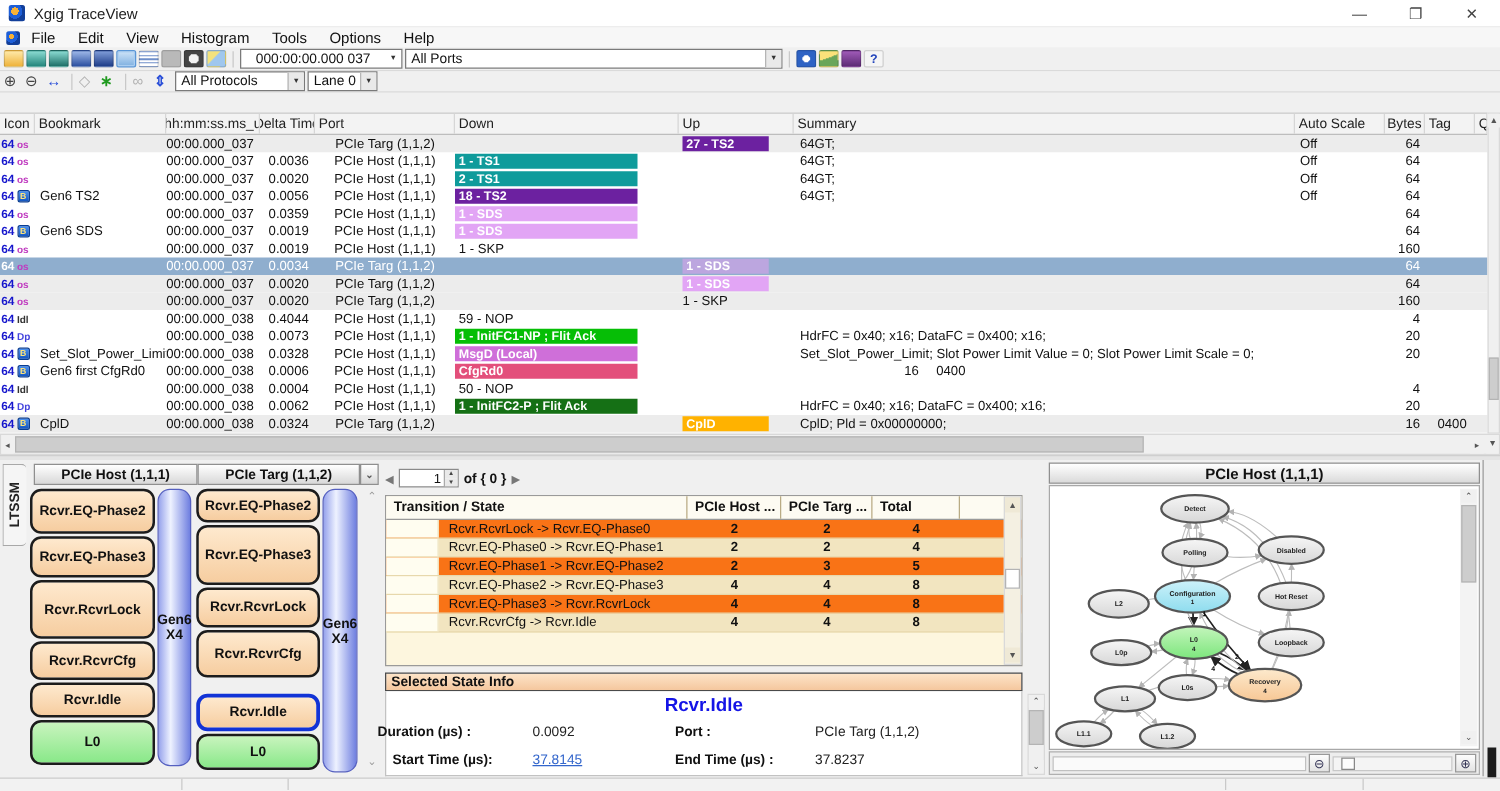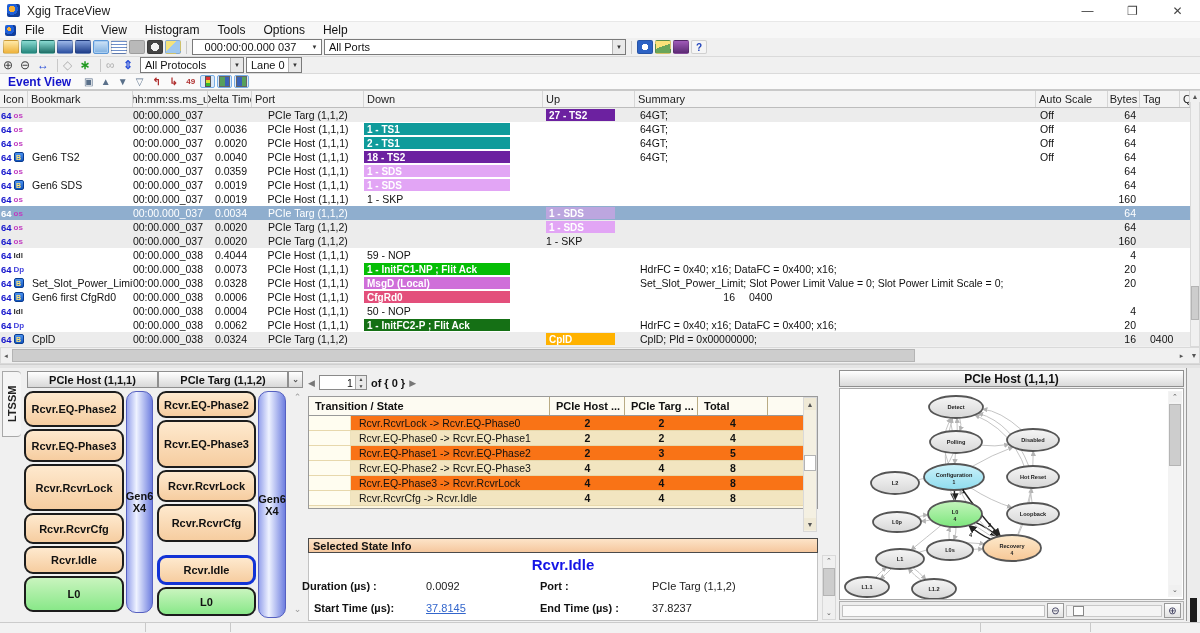--- a/index.html
+++ b/index.html
@@ -95,21 +95,21 @@
 
   
   .navrow{position:absolute;left:308px;top:374px;height:17px;display:flex;align-items:center;gap:4px}
   .navarrow{font-size:9px;color:#777}
   .spinbox{width:48px;height:15px;background:#fff;border:1px solid #8a8a8a;display:flex;align-items:center}
   .spinval{flex:1;text-align:right;padding-right:2px;font-size:10.5px}
   .spinbtns{width:11px;height:100%;display:flex;flex-direction:column;border-left:1px solid #aaa}
   .spinbtns span{flex:1;font-size:5px;color:#444;display:flex;align-items:center;justify-content:center;background:#e9e9e9}
   .oflabel{font-weight:bold;font-size:11px}
 
-  #trtable{position:absolute;left:308px;top:396px;width:510px;height:113px;border:1px solid #9a9a9a;background:#fdf6de}
+  #trtable{position:absolute;left:308px;top:396px;width:510px;height:137px;border:1px solid #9a9a9a;background:#fdf6de}
   .trhead{display:flex;height:19px;background:#fdfbf2;border-bottom:1px solid #999}
   .trh{font-weight:bold;font-size:11px;display:flex;align-items:center;padding-left:6px;border-right:1px solid #b9ab84;overflow:hidden;white-space:nowrap}
   .trrow{display:flex;height:15px;border-bottom:1px solid #e7d8ac}
   .trrow.even{background:#f2e5c0}
   .trrow.odd{background:#f97316}
   .trgut{width:42px;background:#fffdf0;border-right:1px solid #eee3bd}
   .trc{display:flex;align-items:center;font-size:10.5px;overflow:hidden;white-space:nowrap}
   .trnum{justify-content:center;font-weight:bold}
 
   
@@ -210,41 +210,20 @@
     <div class="combo" style="width:104px">
       <span>All Protocols</span>
       <span class="ar">▼</span>
     </div>
     <div class="combo" style="width:56px">
       <span>Lane 0</span>
       <span class="ar">▼</span>
     </div>
   </div>
 
-  <div class="eventbar">
-    <span class="ev-title">Event View</span>
-    <span id="ev-icons" style="display:flex;align-items:center;gap:1px">
-        <span class="evi">▣</span>
-        <span class="evi">▲</span>
-        <span class="evi">▼</span>
-        <span class="evi">▽</span>
-        <span class="evi red">↰</span>
-        <span class="evi red">↳</span>
-        <span class="evi red" style="font-size: 8px;">49</span>
-        <span class="evi pressed traffic-holder">
-          <span class="traffic"></span>
-        </span>
-        <span class="evi pressed cg1-holder">
-          <span class="cgrid1"></span>
-        </span>
-        <span class="evi pressed cg2-holder">
-          <span class="cgrid2"></span>
-        </span>
-      </span>
-  </div>
 
   <div id="gridhead">
       <div class="gh" style="width: 28px;">Icon</div>
       <div class="gh" style="width: 105px;">Bookmark</div>
       <div class="gh" style="width: 75px; justify-content: center;">hhh:mm:ss.ms_us</div>
       <div class="gh" style="width: 44px; justify-content: center;">Delta Time</div>
       <div class="gh" style="width: 112px;">Port</div>
       <div class="gh" style="width: 179px;">Down</div>
       <div class="gh" style="width: 92px;">Up</div>
       <div class="gh" style="width: 401px;">Summary</div>
@@ -311,21 +290,21 @@
         <div class="gc" style="width: 40px; padding-left: 10px;"></div>
         <div class="gc" style="width: 10px;"></div>
       </div>
       <div class="grow">
         <div class="gc iconcell" style="width: 28px;">
           <span class="num64">64</span>
           <span class="bmico">B</span>
         </div>
         <div class="gc" style="width: 105px; padding-left: 4px;">Gen6 TS2</div>
         <div class="gc" style="width: 75px; justify-content: flex-end; padding-right: 5px;">000:00:00.000_037</div>
-        <div class="gc" style="width: 44px; justify-content: flex-end; padding-right: 5px;">0.0040</div>
+        <div class="gc" style="width: 44px; justify-content: flex-end; padding-right: 5px;">0.0056</div>
         <div class="gc" style="width: 112px; justify-content: center;">PCIe Host (1,1,1)</div>
         <div class="gc" style="width: 179px;">
           <div class="bar" style="width: 146px; background: rgb(108, 33, 160);">18 - TS2</div>
         </div>
         <div class="gc" style="width: 92px;"></div>
         <div class="gc" style="width: 401px; padding-left: 5px;">64GT;</div>
         <div class="gc" style="width: 72px; padding-left: 4px;">Off</div>
         <div class="gc" style="width: 32px; justify-content: flex-end; padding-right: 4px;">64</div>
         <div class="gc" style="width: 40px; padding-left: 10px;"></div>
         <div class="gc" style="width: 10px;"></div>

